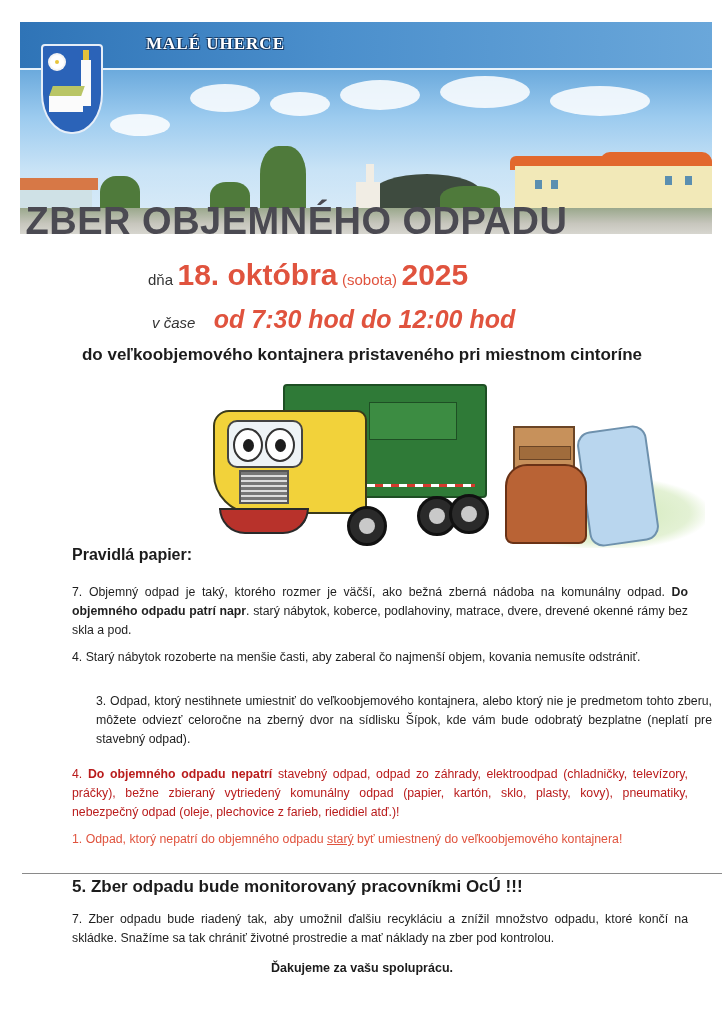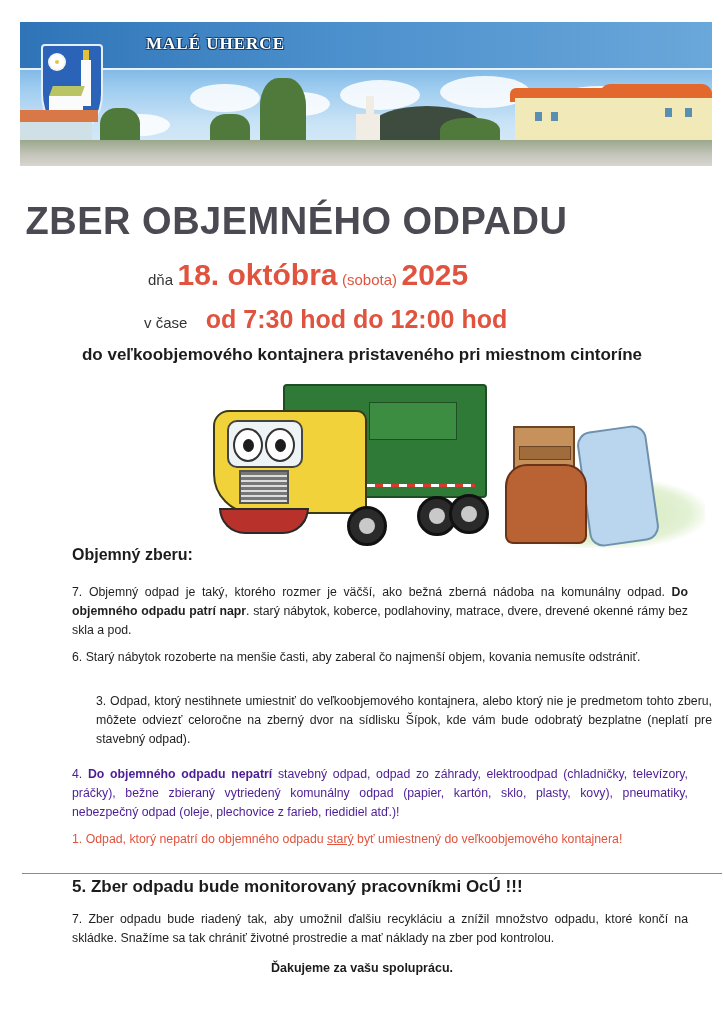--- a/index.html
+++ b/index.html
@@ -2,21 +2,21 @@
 <html><head>
 <meta charset="utf-8">
 <style>
   html, body { margin: 0; padding: 0; }
   body {
     width: 724px; height: 1024px; background: #ffffff; position: relative; overflow: hidden;
     font-family: "Liberation Sans", "DejaVu Sans", sans-serif; color: #1c1c1c;
   }
   
   .banner {
-    position: absolute; left: 20px; top: 22px; width: 692px; height: 144px; overflow: hidden;
+    position: absolute; left: 20px; top: 22px; width: 692px; height: 212px; overflow: hidden;
     background: linear-gradient(180deg, #3f86c6 0%, #6aa9dc 22%, #9ccbef 45%, #c9e3f6 70%, #dfeef9 100%);
   }
   .banner-strip {
     position: absolute; left: 0; top: 0; width: 100%; height: 46px;
     background: linear-gradient(90deg, #2f74b7 0%, #4b8fcc 45%, #6aa7da 100%);
     border-bottom: 2px solid #e8f2fb;
   }
   .banner-title {
     position: absolute; left: 126px; top: 12px; font-family: "Liberation Serif", "DejaVu Serif", serif;
     font-weight: bold; font-size: 17px; color: #ffffff; letter-spacing: 1px;
@@ -49,21 +49,21 @@
 
   
   .h1 {
     position: absolute; left: 0; width: 593px; top: 200px; text-align: center;
     font-weight: bold; font-size: 38px; color: #4b4a52; letter-spacing: 0.5px;
   }
   .date-line { position: absolute; left: 148px; top: 258px; white-space: nowrap; text-align: center; }
   .small-dark { font-size: 15px; color: #333; }
   .big-red { font-size: 30px; font-weight: bold; color: #e0533e; }
   .mid-red { font-size: 15px; color: #e0533e; }
-  .time-line { position: absolute; left: 144px; top: 305px; white-space: nowrap; }
+  .time-line { position: absolute; left: 152px; top: 305px; white-space: nowrap; font-style: italic; }
   .time-line .big-red { font-size: 25px; margin-left: 14px; }
   .location { position: absolute; left: 0; width: 724px; top: 345px; text-align: center; font-weight: bold; font-size: 17px; color: #1c1c1c; }
 
   
   .illu { position: absolute; left: 205px; top: 378px; width: 500px; height: 170px; }
   .truck-body { position: absolute; left: 78px; top: 6px; width: 200px; height: 110px; background: #2f7a37; border: 2px solid #1e4f24; border-radius: 4px; }
   .truck-body::before { content: ""; position: absolute; left: 84px; top: 16px; width: 86px; height: 36px; background: #3c8c42; border: 1px solid #1e4f24; }
   .truck-stripe { position: absolute; left: 90px; top: 106px; width: 180px; height: 3px; background: repeating-linear-gradient(90deg, #d53b2e 0 8px, #ffffff 8px 16px); }
   .cab { position: absolute; left: 8px; top: 32px; width: 150px; height: 100px; background: #f2d23a; border: 2px solid #3a3a1a; border-radius: 16px 10px 6px 40px; }
   .windshield { position: absolute; left: 22px; top: 42px; width: 72px; height: 44px; background: #eef3f6; border: 2px solid #444; border-radius: 10px; }
@@ -78,21 +78,21 @@
   .dresser::before { content: ""; position: absolute; left: 4px; top: 18px; width: 50px; height: 12px; background: #a06c3c; border: 1px solid #6b4526; }
   .chair { position: absolute; left: 300px; top: 86px; width: 78px; height: 76px; background: #b96335; border: 2px solid #6a3216; border-radius: 22px 22px 8px 8px; }
   .mattress { position: absolute; left: 378px; top: 50px; width: 66px; height: 112px; background: #b9d6ee; border: 2px solid #6e91ad; border-radius: 14px; transform: rotate(-8deg); }
 
   
   .rules-title { position: absolute; left: 72px; top: 546px; font-weight: bold; font-size: 16px; color: #1c1c1c; }
   .para { position: absolute; left: 72px; width: 616px; font-size: 12.3px; line-height: 19px; text-align: justify; color: #1f1f1f; }
   .para.p1 { top: 583px; }
   .para.p2 { top: 648px; }
   .para.p3 { top: 692px; margin-left: 24px; }
-  .para.p4 { top: 765px; color: #4c1d95; }
+  .para.p4 { top: 765px; color: #b91c1c; }
   .para.p5 { top: 830px; color: #e0533e; }
   .b { font-weight: bold; }
   .u { text-decoration: underline; }
   .divider { position: absolute; left: 22px; top: 873px; width: 700px; height: 1px; background: #8a8a8a; }
   .rule6 { position: absolute; left: 72px; top: 877px; font-weight: bold; font-size: 17px; color: #1c1c1c; }
   .para.p7 { top: 910px; }
   .thanks { position: absolute; left: 0; width: 724px; top: 961px; text-align: center; font-weight: bold; font-size: 12.5px; color: #1c1c1c; }
 </style>
 </head>
 <body>
@@ -160,28 +160,28 @@
   <div class="grill"></div>
   <div class="mouth"></div>
   <div class="wheel" style="left:142px;top:128px;"></div>
   <div class="wheel" style="left:212px;top:118px;"></div>
   <div class="wheel" style="left:244px;top:116px;"></div>
   <div class="dresser"></div>
   <div class="mattress"></div>
   <div class="chair"></div>
 </div>
 
-<div class="rules-title">Objemný zberu:</div>
+<div class="rules-title">Pravidlá papier:</div>
 
 <div class="para p1">
   <span>7. Objemný odpad je taký, ktorého rozmer je väčší, ako bežná zberná nádoba na komunálny odpad.</span>
   <span class="b">Do objemného odpadu patrí napr</span><span>. starý nábytok, koberce, podlahoviny, matrace, dvere, drevené okenné rámy bez skla a pod.</span>
 </div>
 
-<div class="para p2">6. Starý nábytok rozoberte na  menšie časti, aby zaberal čo najmenší objem, kovania nemusíte odstrániť.</div>
+<div class="para p2">4. Starý nábytok rozoberte na  menšie časti, aby zaberal čo najmenší objem, kovania nemusíte odstrániť.</div>
 
 <div class="para p3">3. Odpad, ktorý nestihnete umiestniť do veľkoobjemového kontajnera, alebo ktorý nie je predmetom tohto zberu, môžete odviezť celoročne na zberný dvor na sídlisku Šípok, kde vám bude odobratý bezplatne (neplatí pre stavebný odpad).</div>
 
 <div class="para p4">
   <span>4. </span><span class="b">Do objemného odpadu nepatrí</span><span> stavebný odpad, odpad zo záhrady, elektroodpad (chladničky, televízory, práčky), bežne zbieraný vytriedený komunálny odpad (papier, kartón, sklo, plasty, kovy), pneumatiky, nebezpečný odpad (oleje, plechovice z farieb, riedidiel atď.)!</span>
 </div>
 
 <div class="para p5">
   <span>1. Odpad, ktorý nepatrí do objemného odpadu </span><span class="u">starý</span><span> byť umiestnený do veľkoobjemového kontajnera!</span>
 </div>

